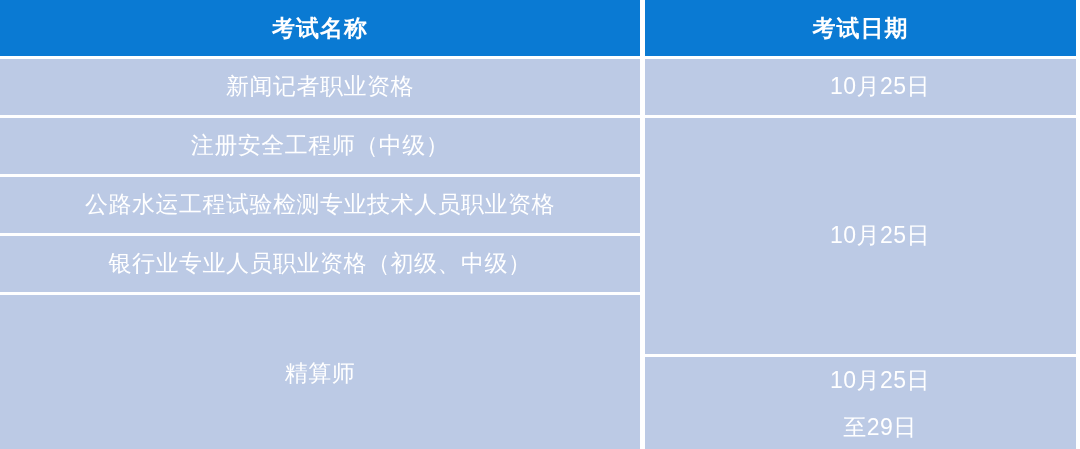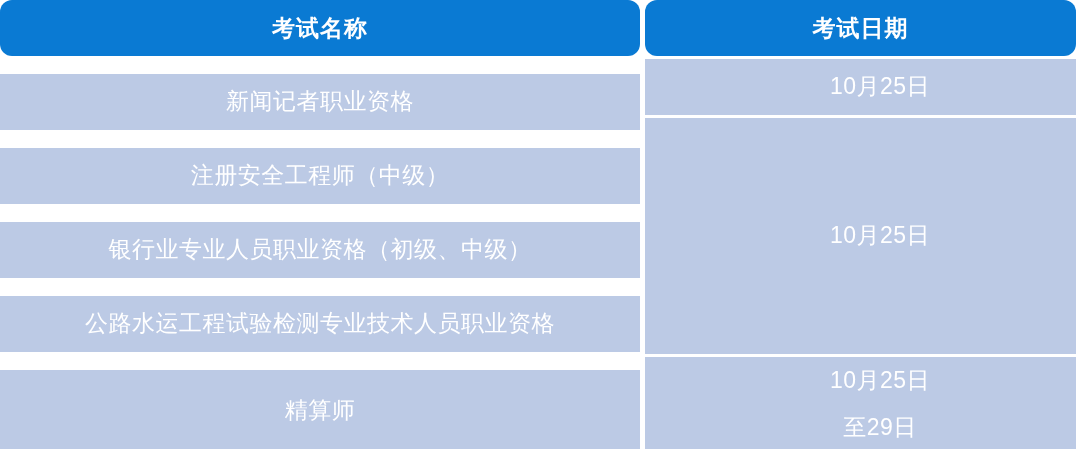--- a/index.html
+++ b/index.html
@@ -35,21 +35,20 @@
   .th {
     background: #0A7AD3;
     color: #ffffff;
     font-weight: bold;
     font-size: 23px;
     letter-spacing: 1px;
     display: flex;
     align-items: center;
     justify-content: center;
     box-sizing: border-box;
-    border-radius: 12px;
   }
   .th-name { flex: 0 0 640px; }
   .th-date { flex: 1 1 auto; }
 
   
   .table-body {
     flex: 1 1 auto;
     display: flex;
     gap: 5px;
     padding: 3px 4px 0 0;
@@ -76,21 +75,21 @@
     color: #ffffff;
     display: flex;
     align-items: center;
     justify-content: center;
     text-align: center;
     box-sizing: border-box;
     font-size: 23px;
     letter-spacing: 0.5px;
     line-height: 1.45;
   }
-  .cell-name { flex: 0 0 56px; margin-top: 15px; }
+  .cell-name { flex: 0 0 56px; }
   .cell-name.last { flex: 1 1 auto; }
 
   .cell-date { flex: 0 0 56px; padding-left: 39px; }
   .cell-date.merged { flex: 0 0 236px; flex-direction: column; }
   .cell-date.last {
     flex: 1 1 auto;
     flex-direction: column;
     justify-content: center;
   }
   .date-line { display: block; }
@@ -105,22 +104,22 @@
   <div class="table-header">
     <div class="th th-name">考试名称</div>
     <div class="th th-date">考试日期</div>
   </div>
 
   <div class="table-body">
 
     <div class="col-names">
       <div class="cell cell-name">新闻记者职业资格</div>
       <div class="cell cell-name">注册安全工程师（中级）</div>
+      <div class="cell cell-name">公路水运工程试验检测专业技术人员职业资格</div>
       <div class="cell cell-name">银行业专业人员职业资格（初级、中级）</div>
-      <div class="cell cell-name">公路水运工程试验检测专业技术人员职业资格</div>
       <div class="cell cell-name last">精算师</div>
     </div>
 
     <div class="col-dates">
       <div class="cell cell-date">10月25日</div>
 
       <div class="cell cell-date merged">
         <span class="date-line">10月25日</span>
       </div>
 

